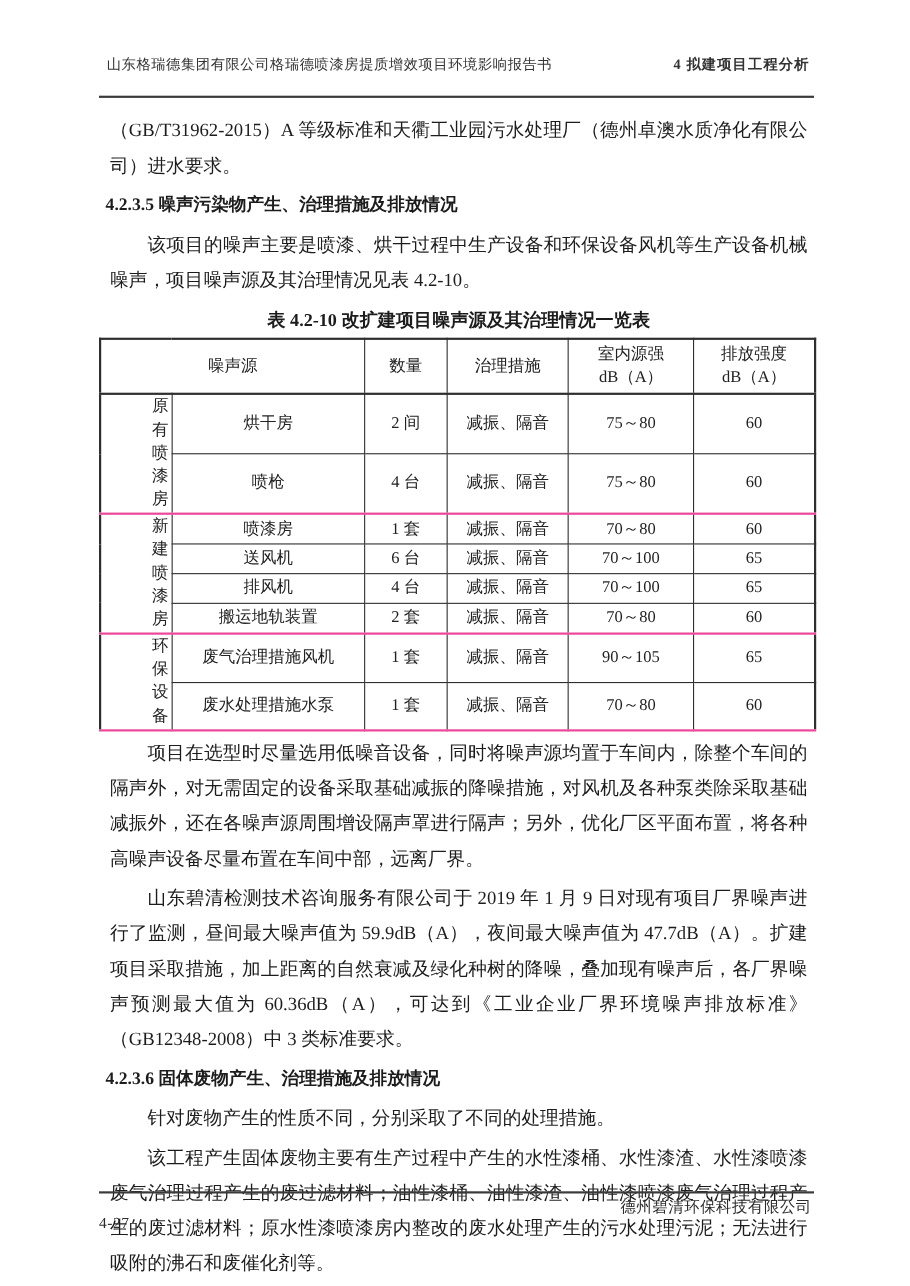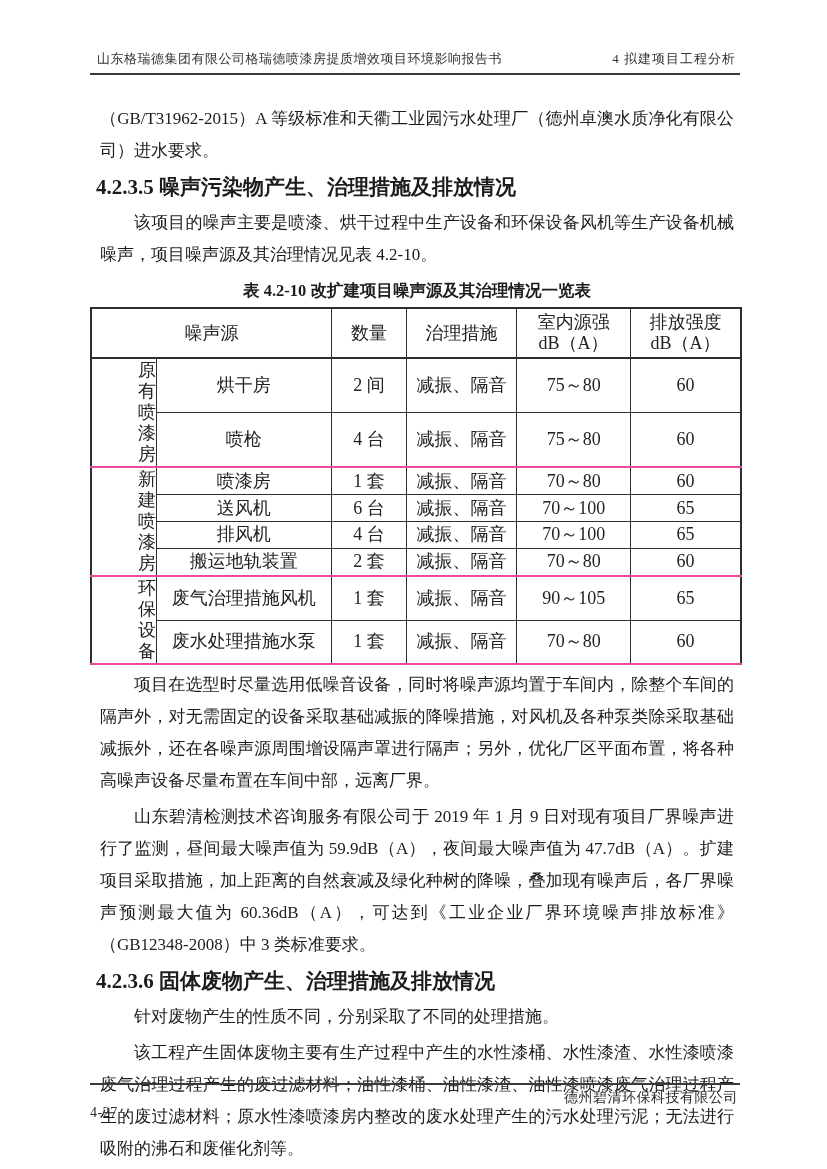--- a/index.html
+++ b/index.html
@@ -13,57 +13,57 @@
     overflow: hidden;
   }
   
   .page-header {
     position: absolute;
     left: 90px; right: 87px; top: 50px;
     display: flex;
     justify-content: space-between;
     align-items: flex-end;
     border-bottom: 2px solid #3a3a3a;
-    padding-bottom: 5px;
+    padding-bottom: 19px;
     font-size: 13px;
     color: #333;
   }
   .page-header .hdr-left { padding-left: 7px; letter-spacing: 0.5px; }
-  .page-header .hdr-right { font-weight: normal; padding-right: 4px; letter-spacing: 1px; }
+  .page-header .hdr-right { font-weight: bold; padding-right: 4px; letter-spacing: 1px; }
   
   .page-main {
     position: absolute;
     left: 96px; right: 89px; top: 99px;
     font-size: 17px;
     line-height: 32px;
     text-align: justify;
   }
   .page-main p { margin: 4px; }
   .indent { text-indent: 2em; }
   .sec-heading {
     margin: 0;
-    font-size: 21px;
+    font-size: 16px;
     line-height: 32px;
     font-weight: bold;
     text-align: left;
   }
   .table-caption {
     text-align: center;
     font-weight: bold;
     font-size: 16.5px;
     line-height: 32px;
   }
   
   .noise-table {
     border-collapse: collapse;
     table-layout: fixed;
     width: calc(100% + 10px);
     margin-left: -6px;
     border: 2px solid #2e2e2e;
-    font-size: 18px;
+    font-size: 15px;
     color: #222;
   }
   .noise-table th, .noise-table td {
     border: 1px solid #2e2e2e;
     text-align: center;
     vertical-align: middle;
     font-weight: normal;
     padding: 1px 2px;
     overflow: hidden;
   }

